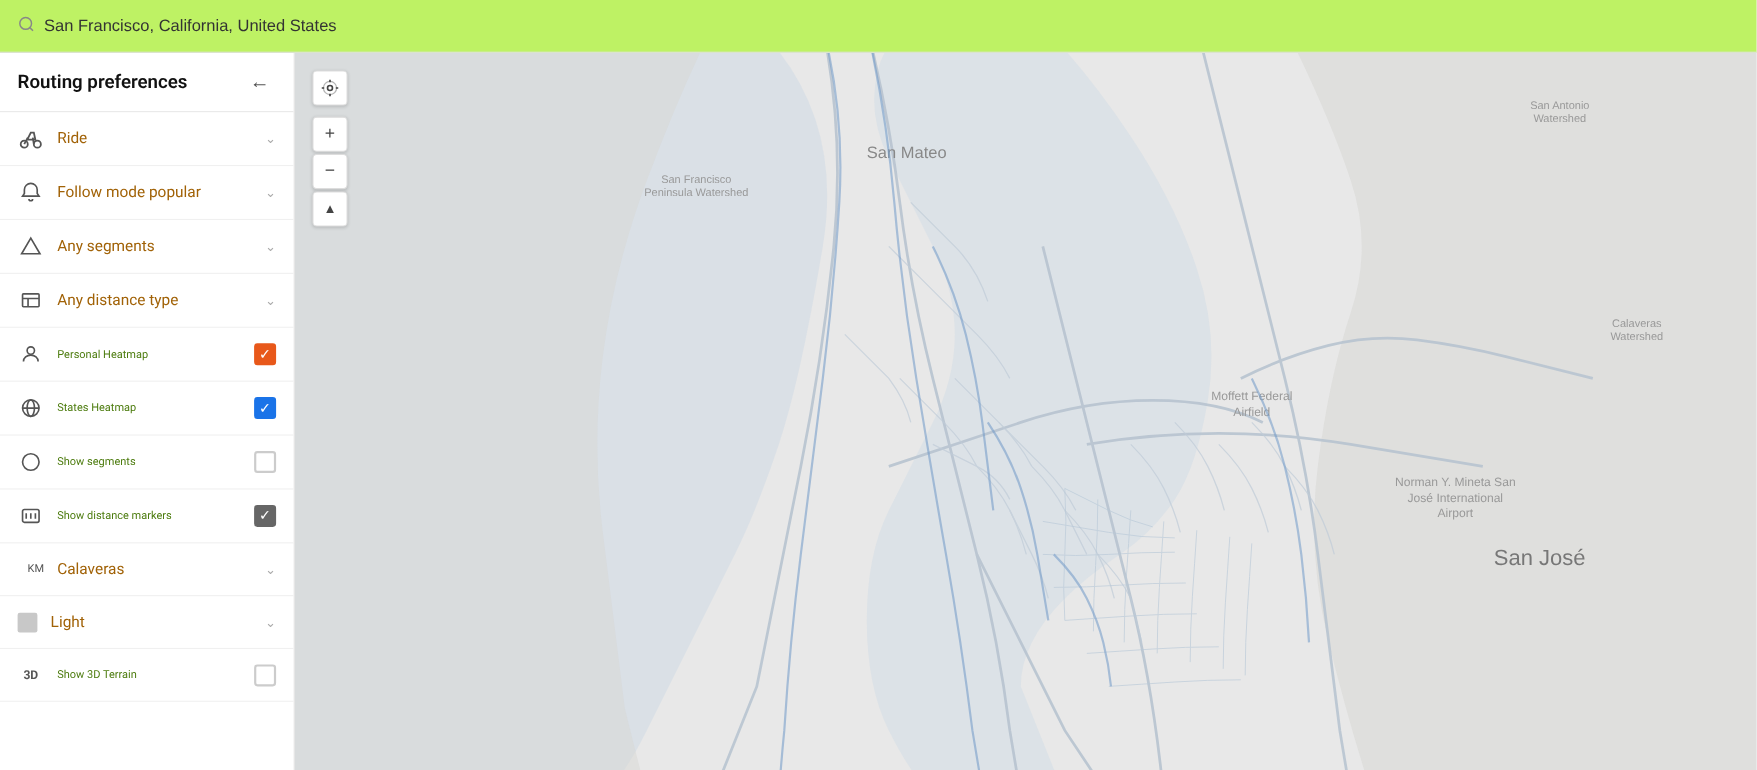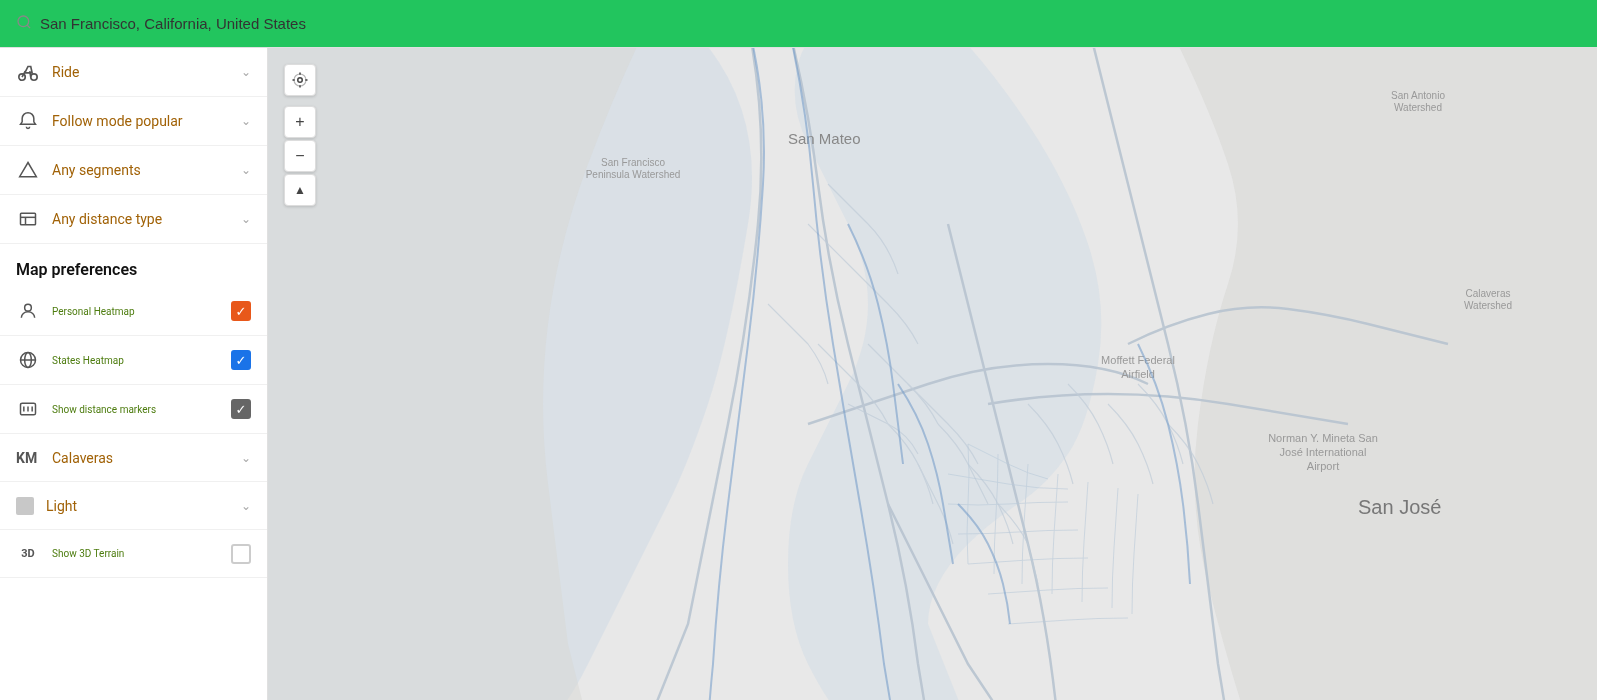--- a/index.html
+++ b/index.html
@@ -1,20 +1,20 @@
 <!DOCTYPE html>
 <html><head>
   <meta charset="utf-8">
   <style>
     * { margin: 0; padding: 0; box-sizing: border-box; }
     body { font-family: -apple-system, BlinkMacSystemFont, 'Segoe UI', Roboto, sans-serif; display: flex; flex-direction: column; height: 700px; width: 1597px; overflow: hidden; background: #f5f5f5; }
 
     .top-bar {
       height: 48px;
-      background: #22c55e;
+      background: #bef264;
       display: flex;
       align-items: center;
       padding: 0 16px;
       border-bottom: 1px solid #e0e0e0;
       z-index: 10;
     }
 
     .search-icon-wrap {
       color: #888;
       margin-right: 8px;
@@ -186,26 +186,26 @@
       border-color: #666;
     }
 
     .checkbox-box .check-mark {
       color: #fff;
       font-size: 13px;
       line-height: 1;
     }
 
     .item-badge {
-      font-size: 14px;
-      font-weight: 700;
+      font-size: 10px;
+      font-weight: 400;
       color: #555;
       margin-right: 12px;
       width: 24px;
-      text-align: left;
+      text-align: right;
     }
 
     .color-swatch {
       width: 18px;
       height: 18px;
       background: #ccc;
       border-radius: 2px;
       margin-right: 12px;
     }
 
@@ -260,20 +260,24 @@
         <line x1="21" y1="21" x2="16.65" y2="16.65"></line>
       </svg>
   </span>
   <input class="search-input" type="text" value="San Francisco, California, United States" placeholder="San Francisco, California, United States" style="">
 </div>
 
 <div class="main-content">
 
   <div class="sidebar">
 
+    <div class="sidebar-header">
+      <span class="sidebar-title">Routing preferences</span>
+      <button class="back-btn">←</button>
+    </div>
 
     <div class="sidebar-item">
       <span class="item-icon">
         <svg width="22" height="22" viewBox="0 0 24 24" fill="none" stroke="#555" stroke-width="1.8">
             <circle cx="5.5" cy="17.5" r="3.5"></circle>
             <circle cx="18.5" cy="17.5" r="3.5"></circle>
             <path d="M15 6h-3l-3.5 7h8l-1.5-7z"></path>
             <path d="M5.5 17.5L9 11"></path>
             <path d="M14 11l1 6.5"></path>
           </svg>
@@ -309,21 +313,20 @@
             <rect x="3" y="5" width="18" height="14" rx="1"></rect>
             <line x1="3" y1="10" x2="21" y2="10"></line>
             <line x1="9" y1="10" x2="9" y2="19"></line>
           </svg>
       </span>
       <span class="item-label">Any distance type</span>
       <span class="chevron-icon">⌄</span>
     </div>
 
 
-    <div class="map-pref-header">Map preferences</div>
 
     <div class="checkbox-item">
       <span class="item-icon">
         <svg width="20" height="20" viewBox="0 0 24 24" fill="none" stroke="#555" stroke-width="1.8">
             <circle cx="12" cy="8" r="4"></circle>
             <path d="M4 20c0-4 3.6-7 8-7s8 3 8 7"></path>
           </svg>
       </span>
       <span class="item-label">Personal Heatmap</span>
       <div class="checkbox-box checked-orange">
@@ -338,20 +341,29 @@
             <ellipse cx="12" cy="12" rx="4" ry="9"></ellipse>
             <line x1="3" y1="12" x2="21" y2="12"></line>
           </svg>
       </span>
       <span class="item-label">States Heatmap</span>
       <div class="checkbox-box checked-blue">
         <span class="check-mark">✓</span>
       </div>
     </div>
 
+    <div class="checkbox-item">
+      <span class="item-icon">
+        <svg width="20" height="20" viewBox="0 0 24 24" fill="none" stroke="#555" stroke-width="1.8">
+            <circle cx="12" cy="12" r="9"></circle>
+          </svg>
+      </span>
+      <span class="item-label">Show segments</span>
+      <div class="checkbox-box"></div>
+    </div>
 
     <div class="checkbox-item">
       <span class="item-icon">
         <svg width="20" height="20" viewBox="0 0 24 24" fill="none" stroke="#555" stroke-width="1.8">
             <rect x="3" y="5" width="18" height="14" rx="2"></rect>
             <line x1="7" y1="9" x2="7" y2="15"></line>
             <line x1="12" y1="9" x2="12" y2="15"></line>
             <line x1="17" y1="9" x2="17" y2="15"></line>
           </svg>
       </span>

